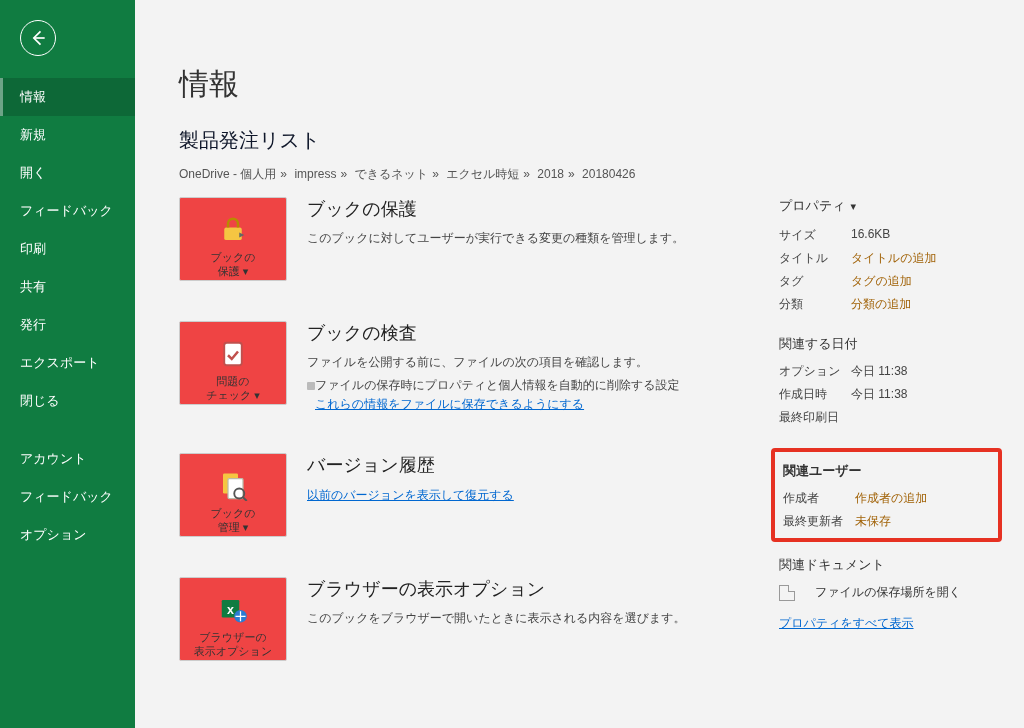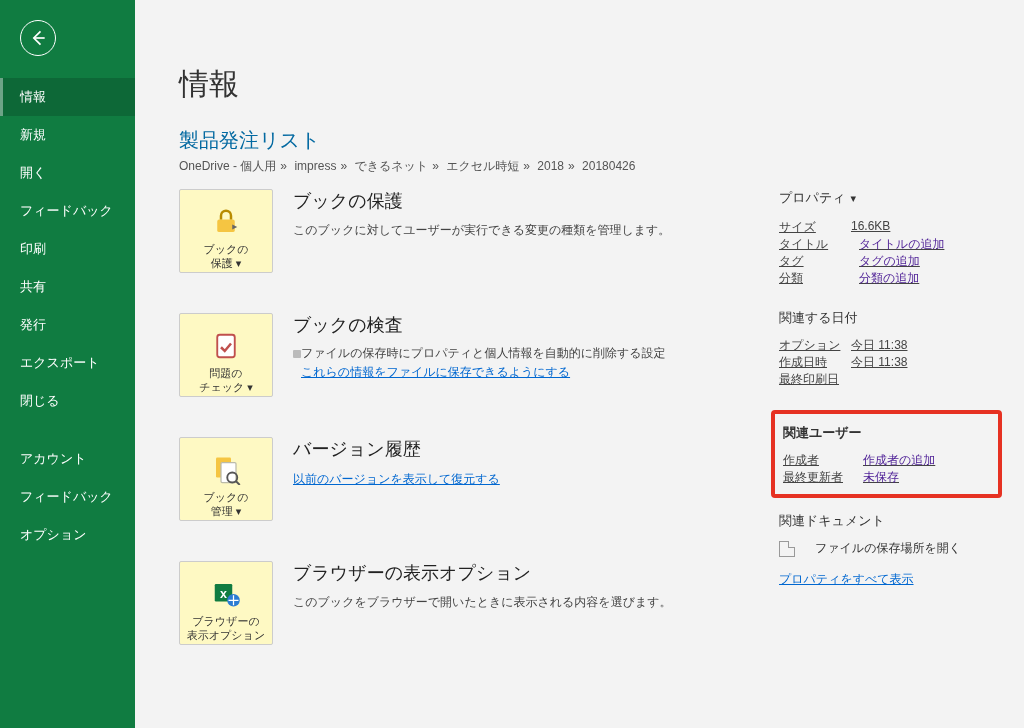--- a/index.html
+++ b/index.html
@@ -19,44 +19,44 @@
   .back-circle svg { width:20px; height:20px; }
   .side-items { display:flex; flex-direction:column; }
   .side-item { padding:10px 20px; font-size:13px; cursor:pointer; }
   .side-item.active { background:#0d6837; position:relative; }
   .side-item.active::before { content:""; position:absolute; left:0; top:0; bottom:0; width:3px; background:#fff; opacity:.4;}
   .side-spacer { height:20px; }
 
   
   .main { position:absolute; left:135px; top:0; right:0; bottom:0; background:#f3f3f3; padding:36px 30px 0 44px; }
   .page-title { font-size:30px; font-weight:400; color:#333; margin-top:28px; margin-bottom:22px; }
-  .doc-title { font-size:20px; color:#0369a1; margin-bottom:4px; }
+  .doc-title { font-size:20px; color:#0f172a; margin-bottom:12px; }
   .breadcrumb { font-size:12px; color:#555; margin-bottom:14px; }
   .crumb-sep { margin:0 4px; }
 
   .info-row { display:flex; align-items:flex-start; }
   .left-col { flex:0 0 560px; }
 
   .card-row { display:flex; align-items:flex-start; margin-bottom:40px; }
-  .tile { width:94px; height:84px; border:1px solid #ccc; background:#fef9c3; display:flex; flex-direction:column; align-items:center; justify-content:center; text-align:center; padding:20px 4px 4px; border-radius:2px; margin-right:20px; flex-shrink:0;}
+  .tile { width:108px; height:84px; border:1px solid #ccc; background:#ef4444; display:flex; flex-direction:column; align-items:center; justify-content:center; text-align:center; padding:20px 4px 4px; border-radius:2px; margin-right:20px; flex-shrink:0;}
   .tile-icon { width:30px; height:30px; display:flex; align-items:center; justify-content:center; margin-bottom:6px; }
   .tile-label { font-size:11px; color:#333; line-height:1.25; }
   .card-body h3 { font-size:18px; font-weight:400; color:#222; margin-bottom:8px; }
   .card-body p { font-size:12px; color:#444; line-height:1.5; }
   .bullet-row { display:flex; align-items:flex-start; margin-top:6px;}
   .bullet { width:8px; height:8px; background:#bbb; border-radius:1px; margin-top:5px; flex-shrink:0;}
   .link { color:#0067d0; font-size:12px; text-decoration:underline; cursor:pointer; display:inline-block; }
 
   
   .right-col { width:215px; margin-left:auto; }
   .prop-header { font-size:13px; color:#333; margin-bottom:12px; }
   .prop-header .drop { font-size:11px; margin-left:2px; }
-  .prop-table { display:grid; grid-template-columns:72px 1fr; font-size:12px; color:#444; margin-bottom:22px;text-decoration:underline;}
+  .prop-table { display:grid; grid-template-columns:72px 1fr; row-gap:6px; font-size:12px; color:#444; margin-bottom:22px;}
   .prop-table .lbl { color:#444; }
-  .prop-table .val.placeholder { color:#4c1d95;margin-left:8px; }
+  .prop-table .val.placeholder { color:#a16207; }
   .section-h { font-size:13px; color:#333; margin-bottom:10px; }
 
   .highlight-box { border:4px solid #e63122; border-radius:4px; padding:10px 8px 8px 8px; margin:16px -8px 14px -8px; }
 
   .doc-section { margin-top:10px; }
   .file-row { display:flex; align-items:center; gap:20px; font-size:12px; color:#333; margin:8px 0 12px; }
   .file-icon { width:16px; height:16px; border:1px solid #999; display:inline-block; position:relative;}
   .file-icon::after { content:""; position:absolute; right:-1px; top:-1px; width:6px; height:6px; border-left:1px solid #999; border-bottom:1px solid #999; background:#f3f3f3;}
 </style>
 </head>
@@ -149,20 +149,21 @@
             <svg viewBox="0 0 24 24">
                 <rect x="5" y="3" width="14" height="18" rx="2" fill="#fff" stroke="#c0504d" stroke-width="1.5"></rect>
                 <path d="M8 13l3 3 5-6" fill="none" stroke="#c0504d" stroke-width="2"></path>
               </svg>
           </div>
           <div class="tile-label" style="white-space:pre-line">問題の
 チェック ▾</div>
         </div>
         <div class="card-body">
           <h3>ブックの検査</h3>
+          <p>ファイルを公開する前に、ファイルの次の項目を確認します。</p>
           <div class="bullet-row">
             <div class="bullet"></div>
             <div>
               <div style="font-size:12px;color:#444;">ファイルの保存時にプロパティと個人情報を自動的に削除する設定</div>
               <span class="link">これらの情報をファイルに保存できるようにする</span>
             </div>
           </div>
         </div>
       </div>
 

